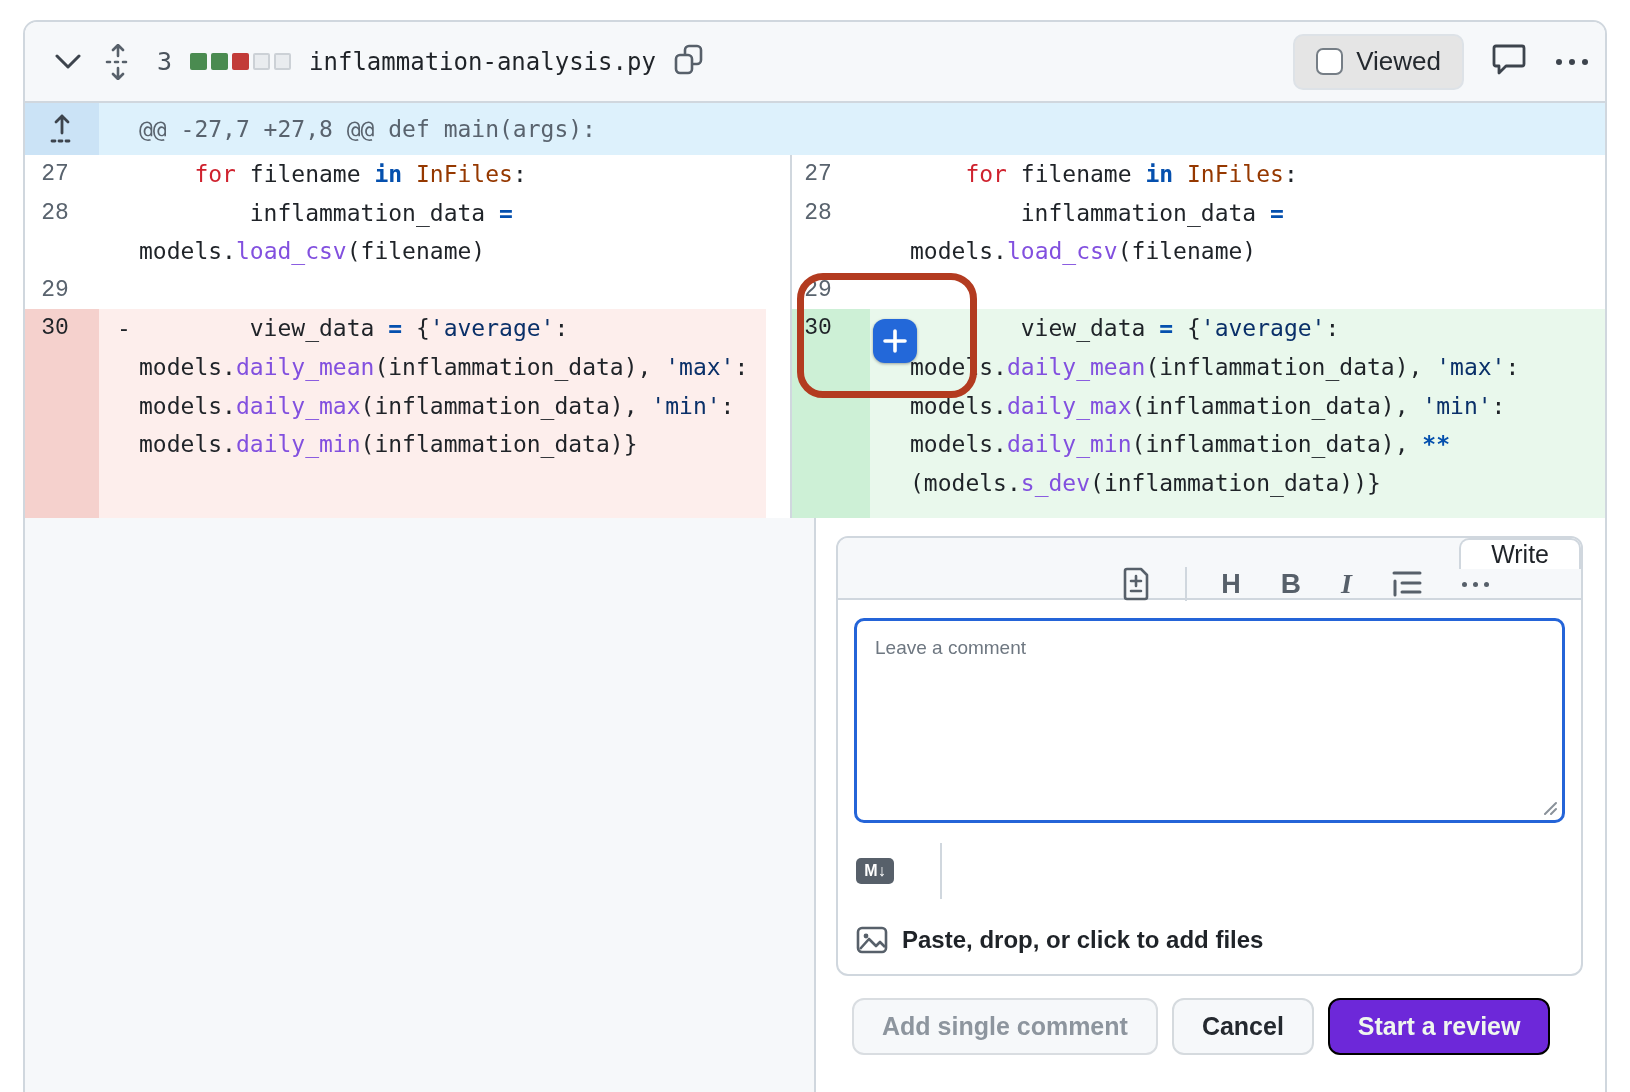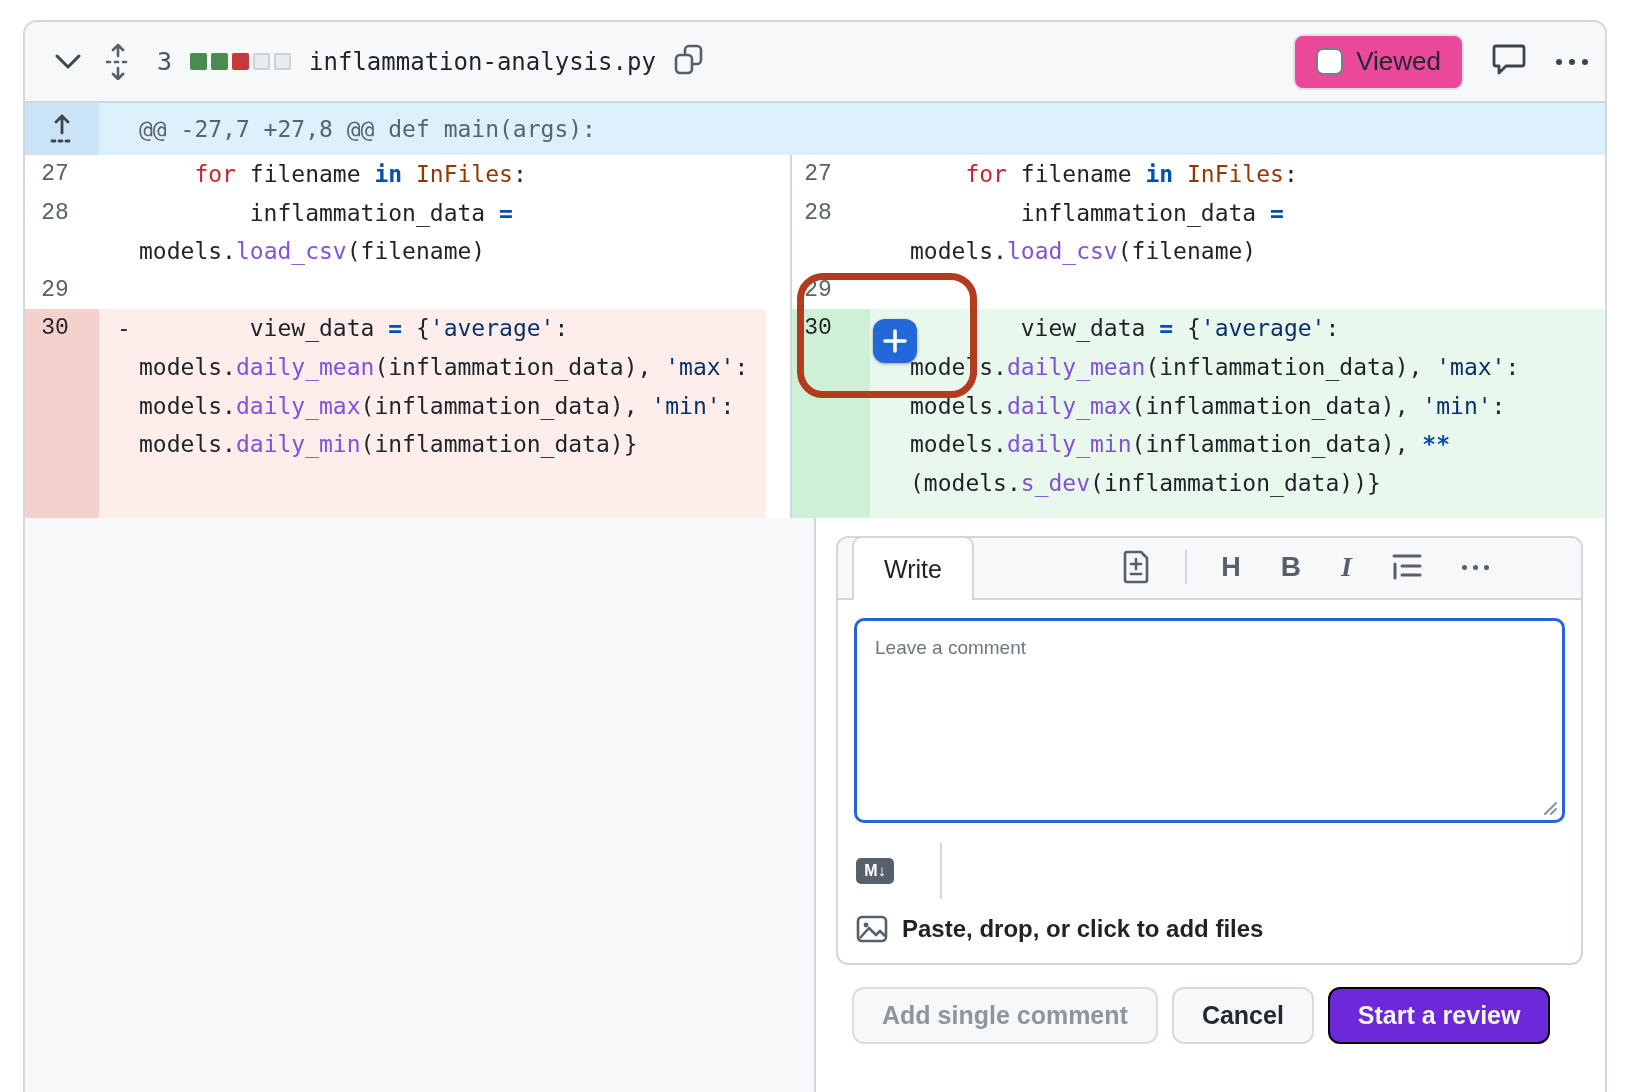--- a/index.html
+++ b/index.html
@@ -17,21 +17,21 @@
   .changes-count{font-family:"DejaVu Sans Mono",monospace;font-size:25px;color:#4b545d;margin-right:18px;}
   .blocks{display:flex;gap:4px;margin-right:18px;}
   .blk{width:17px;height:17px;border-radius:2px;}
   .blk.added{background:#4a8b50;}
   .blk.removed{background:#c23b38;}
   .blk.neutral{background:#e9ecef;border:2px solid #ccd1d6;}
   .filename{font-family:"DejaVu Sans Mono",monospace;font-size:24px;color:#1f2328;margin-right:14px;}
   .copy-btn{color:#57606a;background:none;border:none;padding:4px;cursor:pointer;}
   .fh-spacer{flex:1;}
   .viewed-btn{display:flex;align-items:center;gap:13px;height:56px;padding:0 21px;
-    background:#ec4899;border:2px solid #dde2e7;border-radius:10px;cursor:pointer;margin-right:28px;}
+    background:#e5e5e5;border:2px solid #dde2e7;border-radius:10px;cursor:pointer;margin-right:28px;}
   .viewed-cb{width:27px;height:27px;border:2.5px solid #767e86;border-radius:7px;background:#fff;}
   .viewed-label{font-size:26px;color:#24292f;}
   .bubble-btn{background:none;border:none;color:#3d444d;padding:0;margin-right:30px;cursor:pointer;}
   .kebab-btn{background:none;border:none;color:#3d444d;padding:0;cursor:pointer;display:flex;gap:7px;align-items:center;}
   .kebab-btn i{width:6px;height:6px;border-radius:50%;background:#3d444d;display:block;}
 
   
   .hunk-row{height:52px;display:flex;background:#ddf1fc;font-family:"DejaVu Sans Mono",monospace;}
   .hunk-expand{width:74px;background:#cbe3f6;border:none;display:flex;align-items:center;justify-content:center;
     color:#3d444d;cursor:pointer;padding:0;}
@@ -57,40 +57,40 @@
   .tok-p{color:#1f2328;} .tok-k{color:#cf222e;} .tok-c{color:#0550ae;font-weight:bold;}
   .tok-v{color:#953800;} .tok-f{color:#8250df;} .tok-s{color:#0a3069;}
 
   
   .bottom-row{display:flex;align-items:stretch;min-height:640px;}
   .left-filler{width:765px;background:#f6f8fa;}
   .bstrip{width:24px;background:#f6f8fa;}
   .comment-area{flex:1;border-left:2px solid #d0d7de;background:#fff;padding:18px 22px 0 20px;}
   .comment-form{border:2px solid #d0d7de;border-radius:12px;background:#fff;}
   .tabs-bar{height:62px;background:#f6f8fa;border-bottom:2px solid #d0d7de;border-radius:10px 10px 0 0;
-    display:flex;align-items:flex-end;}
+    display:flex;align-items:flex-end;flex-direction:column;}
   .tab{font-size:25px;color:#59636e;padding:0 34px;height:62px;display:flex;align-items:center;cursor:pointer;}
   .tab.active{background:#fff;color:#1f2328;border:2px solid #d0d7de;border-bottom:none;border-radius:10px 10px 0 0;
     margin-left:14px;margin-bottom:-2px;height:64px;padding:0 30px;}
   .toolbar{margin-left:auto;display:flex;align-items:center;height:62px;gap:40px;padding-right:92px;color:#57606a;}
   .tb-divider{width:2px;height:34px;background:#d0d7de;margin:0 -6px;}
   .tb-icon{background:none;border:none;color:#57606a;padding:0;cursor:pointer;display:flex;align-items:center;}
   .tb-h{font-size:27px;font-weight:700;font-family:"Liberation Sans",sans-serif;}
   .tb-b{font-size:28px;font-weight:800;}
   .tb-i{font-size:28px;font-style:italic;font-family:"Liberation Serif",serif;font-weight:600;}
   .tb-dots{display:flex;gap:6px;align-items:center;}
   .tb-dots i{width:5px;height:5px;border-radius:50%;background:#57606a;display:block;}
   .form-body{padding:18px 16px 14px 16px;position:relative;}
   .comment-input{width:100%;height:205px;border:3px solid #2464d8;border-radius:10px;resize:none;
     font-family:"Liberation Sans",sans-serif;font-size:19px;color:#1f2328;padding:16px 18px;outline:none;}
   .comment-input::placeholder{color:#6e7781;}
   .grip{position:absolute;right:24px;bottom:22px;color:#8a929a;}
   .form-footer{padding:2px 16px 20px 18px;}
   .ff-row{display:flex;align-items:center;gap:14px;font-size:24px;font-weight:700;color:#1f2328;}
-  .ff-row + .ff-row{margin-top:16px;}
+  .ff-row + .ff-row{margin-top:27px;}
   .md-badge{width:38px;height:26px;background:#57606a;border-radius:5px;color:#fff;display:flex;
     align-items:center;justify-content:center;font-size:16px;font-weight:700;letter-spacing:0;}
   .ff-divider{width:2px;height:56px;background:#d0d7de;margin-left:32px;align-self:center;}
   .img-ic{color:#57606a;display:flex;}
   .form-actions{display:flex;gap:14px;margin:22px 0 0 16px;padding-bottom:26px;}
   .btn{height:57px;border-radius:12px;font-size:25px;font-weight:700;padding:0 28px;cursor:pointer;
     font-family:"Liberation Sans",sans-serif;}
   .btn-cancel{background:#f6f8fa;border:2px solid #d5dade;color:#24292f;}
   .btn-single{background:#f6f8fa;border:2px solid #d9dde1;color:#8d959e;}
   .btn-review{background:#6d28d9;border:2px solid #000000;color:#eff7ee;}

